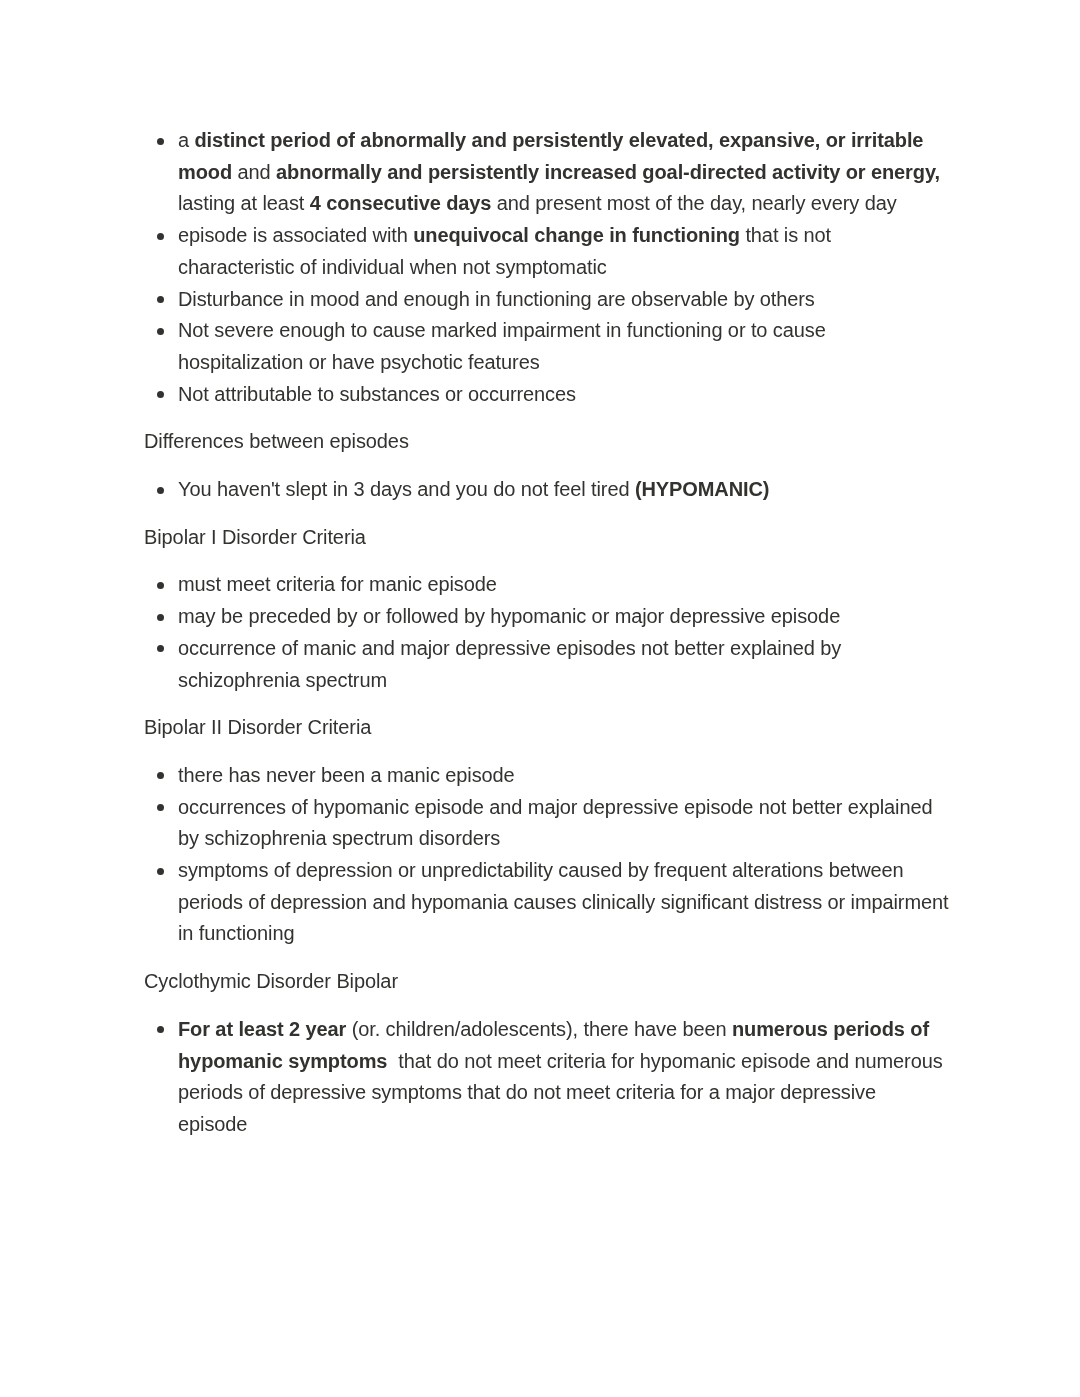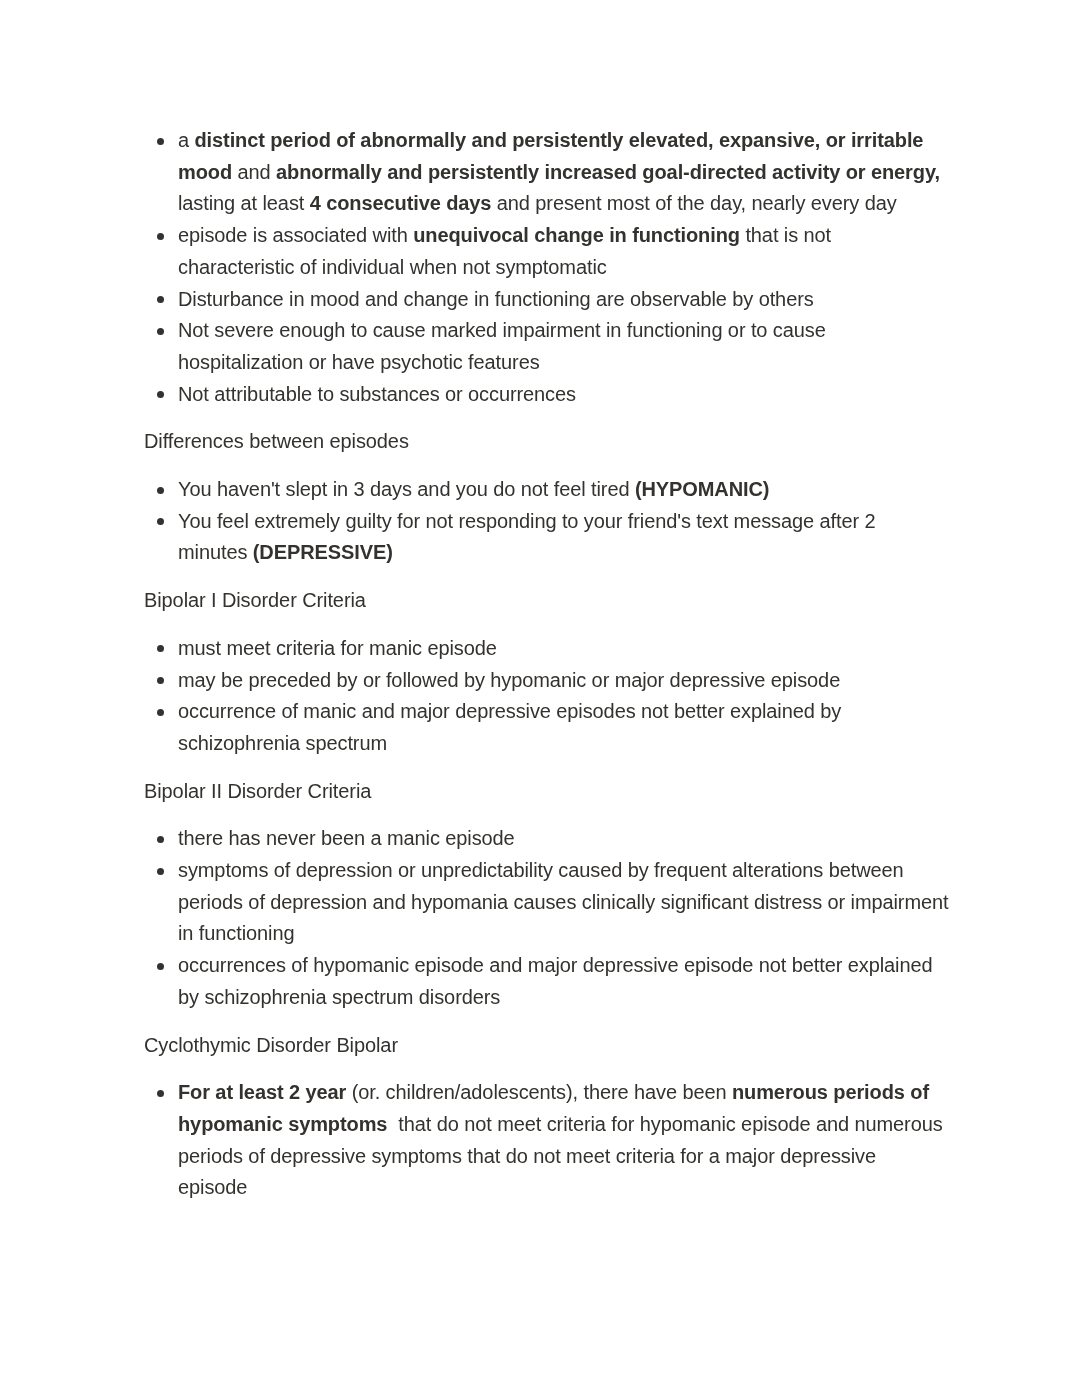--- a/index.html
+++ b/index.html
@@ -60,38 +60,34 @@
       <div class="bullet-item">
         <span class="bullet-dot"></span>
         <span class="bullet-text"><span>a </span><span class="bold">distinct period of abnormally and persistently elevated, expansive, or irritable mood</span><span> and </span><span class="bold">abnormally and persistently increased goal-directed activity or energy,</span><span> lasting at least </span><span class="bold">4 consecutive days</span><span> and present most of the day, nearly every day</span></span>
       </div>
       <div class="bullet-item">
         <span class="bullet-dot"></span>
         <span class="bullet-text"><span>episode is associated with </span><span class="bold">unequivocal change in functioning</span><span> that is not characteristic of individual when not symptomatic</span></span>
       </div>
       <div class="bullet-item">
         <span class="bullet-dot"></span>
-        <span class="bullet-text"><span>Disturbance in mood and change in functioning are observable by others</span></span>
+        <span class="bullet-text"><span>Disturbance in mood and enough in functioning are observable by others</span></span>
       </div>
       <div class="bullet-item">
         <span class="bullet-dot"></span>
         <span class="bullet-text"><span>Not severe enough to cause marked impairment in functioning or to cause hospitalization or have psychotic features</span></span>
       </div>
       <div class="bullet-item">
         <span class="bullet-dot"></span>
         <span class="bullet-text"><span>Not attributable to substances or occurrences</span></span>
       </div>
       <p class="section-heading"><span>Differences between episodes</span></p>
       <div class="bullet-item">
         <span class="bullet-dot"></span>
         <span class="bullet-text"><span>You haven't slept in 3 days and you do not feel tired </span><span class="bold">(HYPOMANIC)</span></span>
-      </div>
-      <div class="bullet-item">
-        <span class="bullet-dot"></span>
-        <span class="bullet-text"><span>You feel extremely guilty for not responding to your friend's text message after 2 minutes </span><span class="bold">(DEPRESSIVE)</span></span>
       </div>
       <p class="section-heading"><span>Bipolar I Disorder Criteria</span></p>
       <div class="bullet-item">
         <span class="bullet-dot"></span>
         <span class="bullet-text"><span>must meet criteria for manic episode</span></span>
       </div>
       <div class="bullet-item">
         <span class="bullet-dot"></span>
         <span class="bullet-text"><span>may be preceded by or followed by hypomanic or major depressive episode</span></span>
       </div>
@@ -99,25 +95,25 @@
         <span class="bullet-dot"></span>
         <span class="bullet-text"><span>occurrence of manic and major depressive episodes not better explained by schizophrenia spectrum</span></span>
       </div>
       <p class="section-heading"><span>Bipolar II Disorder Criteria</span></p>
       <div class="bullet-item">
         <span class="bullet-dot"></span>
         <span class="bullet-text"><span>there has never been a manic episode</span></span>
       </div>
       <div class="bullet-item">
         <span class="bullet-dot"></span>
-        <span class="bullet-text"><span>symptoms of depression or unpredictability caused by frequent alterations between periods of depression and hypomania causes clinically significant distress or impairment in functioning</span></span>
+        <span class="bullet-text"><span>occurrences of hypomanic episode and major depressive episode not better explained by schizophrenia spectrum disorders</span></span>
       </div>
       <div class="bullet-item">
         <span class="bullet-dot"></span>
-        <span class="bullet-text"><span>occurrences of hypomanic episode and major depressive episode not better explained by schizophrenia spectrum disorders</span></span>
+        <span class="bullet-text"><span>symptoms of depression or unpredictability caused by frequent alterations between periods of depression and hypomania causes clinically significant distress or impairment in functioning</span></span>
       </div>
       <p class="section-heading"><span>Cyclothymic Disorder Bipolar</span></p>
       <div class="bullet-item">
         <span class="bullet-dot"></span>
         <span class="bullet-text"><span class="bold">For at least 2 year</span><span> (or. children/adolescents), there have been </span><span class="bold">numerous periods of hypomanic symptoms</span><span>&nbsp; that do not meet criteria for hypomanic episode and numerous periods of depressive symptoms that do not meet criteria for a major depressive episode</span></span>
       </div>
     </div>
 </div>
 
 </body></html>

